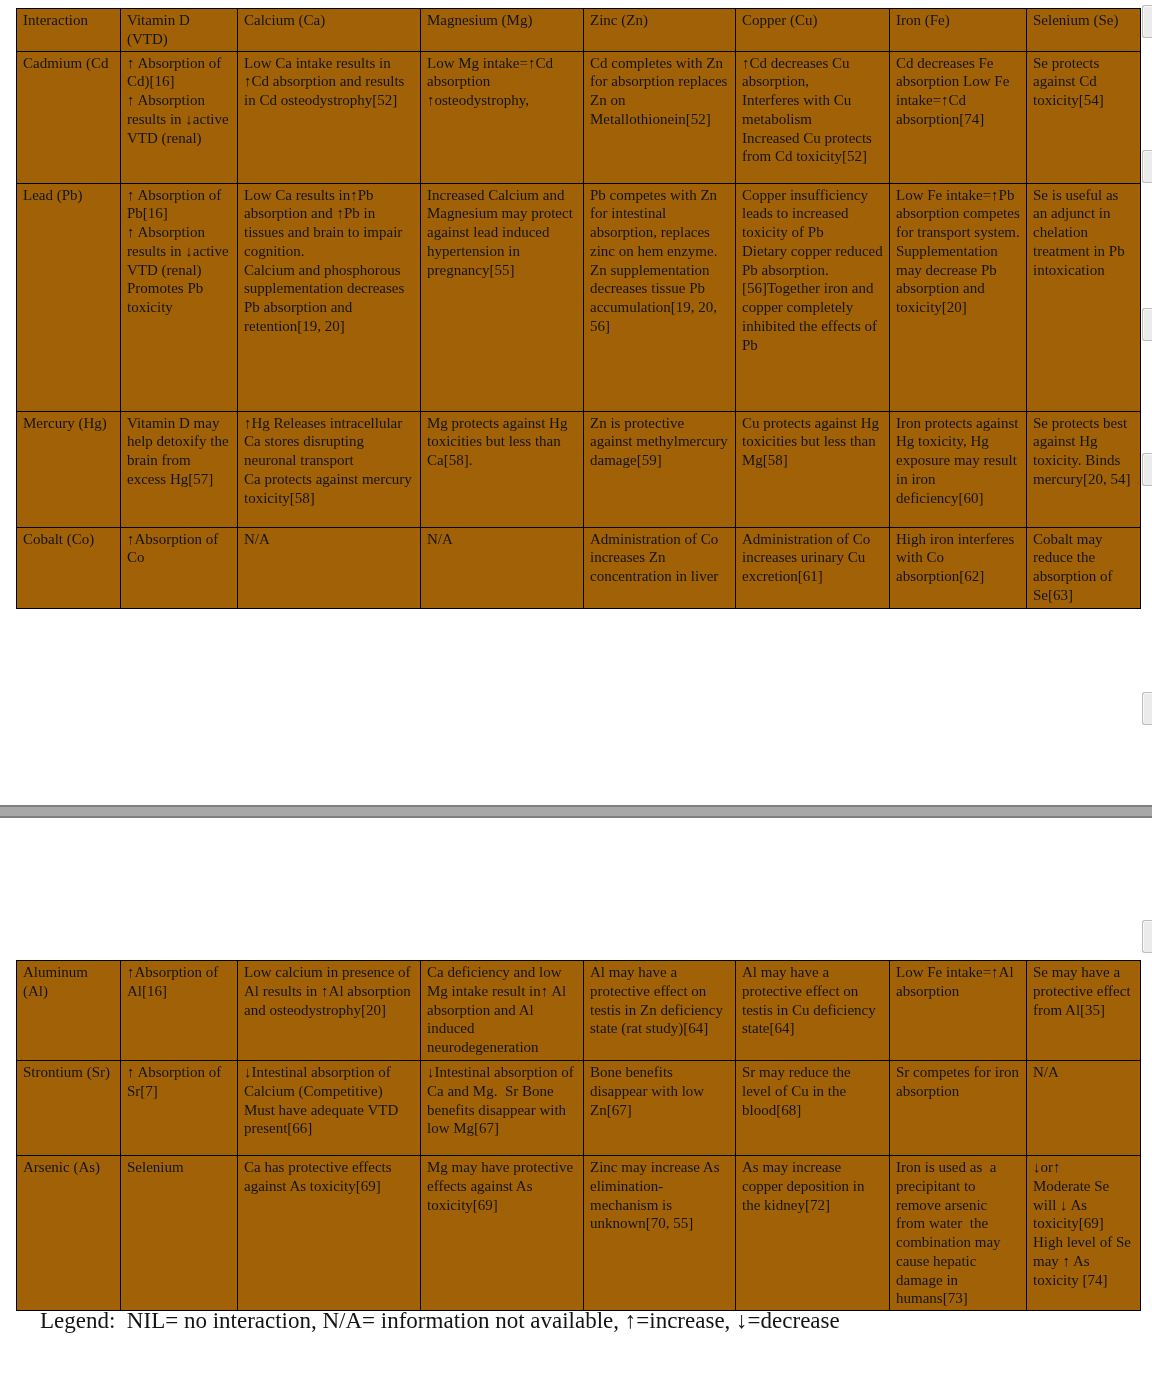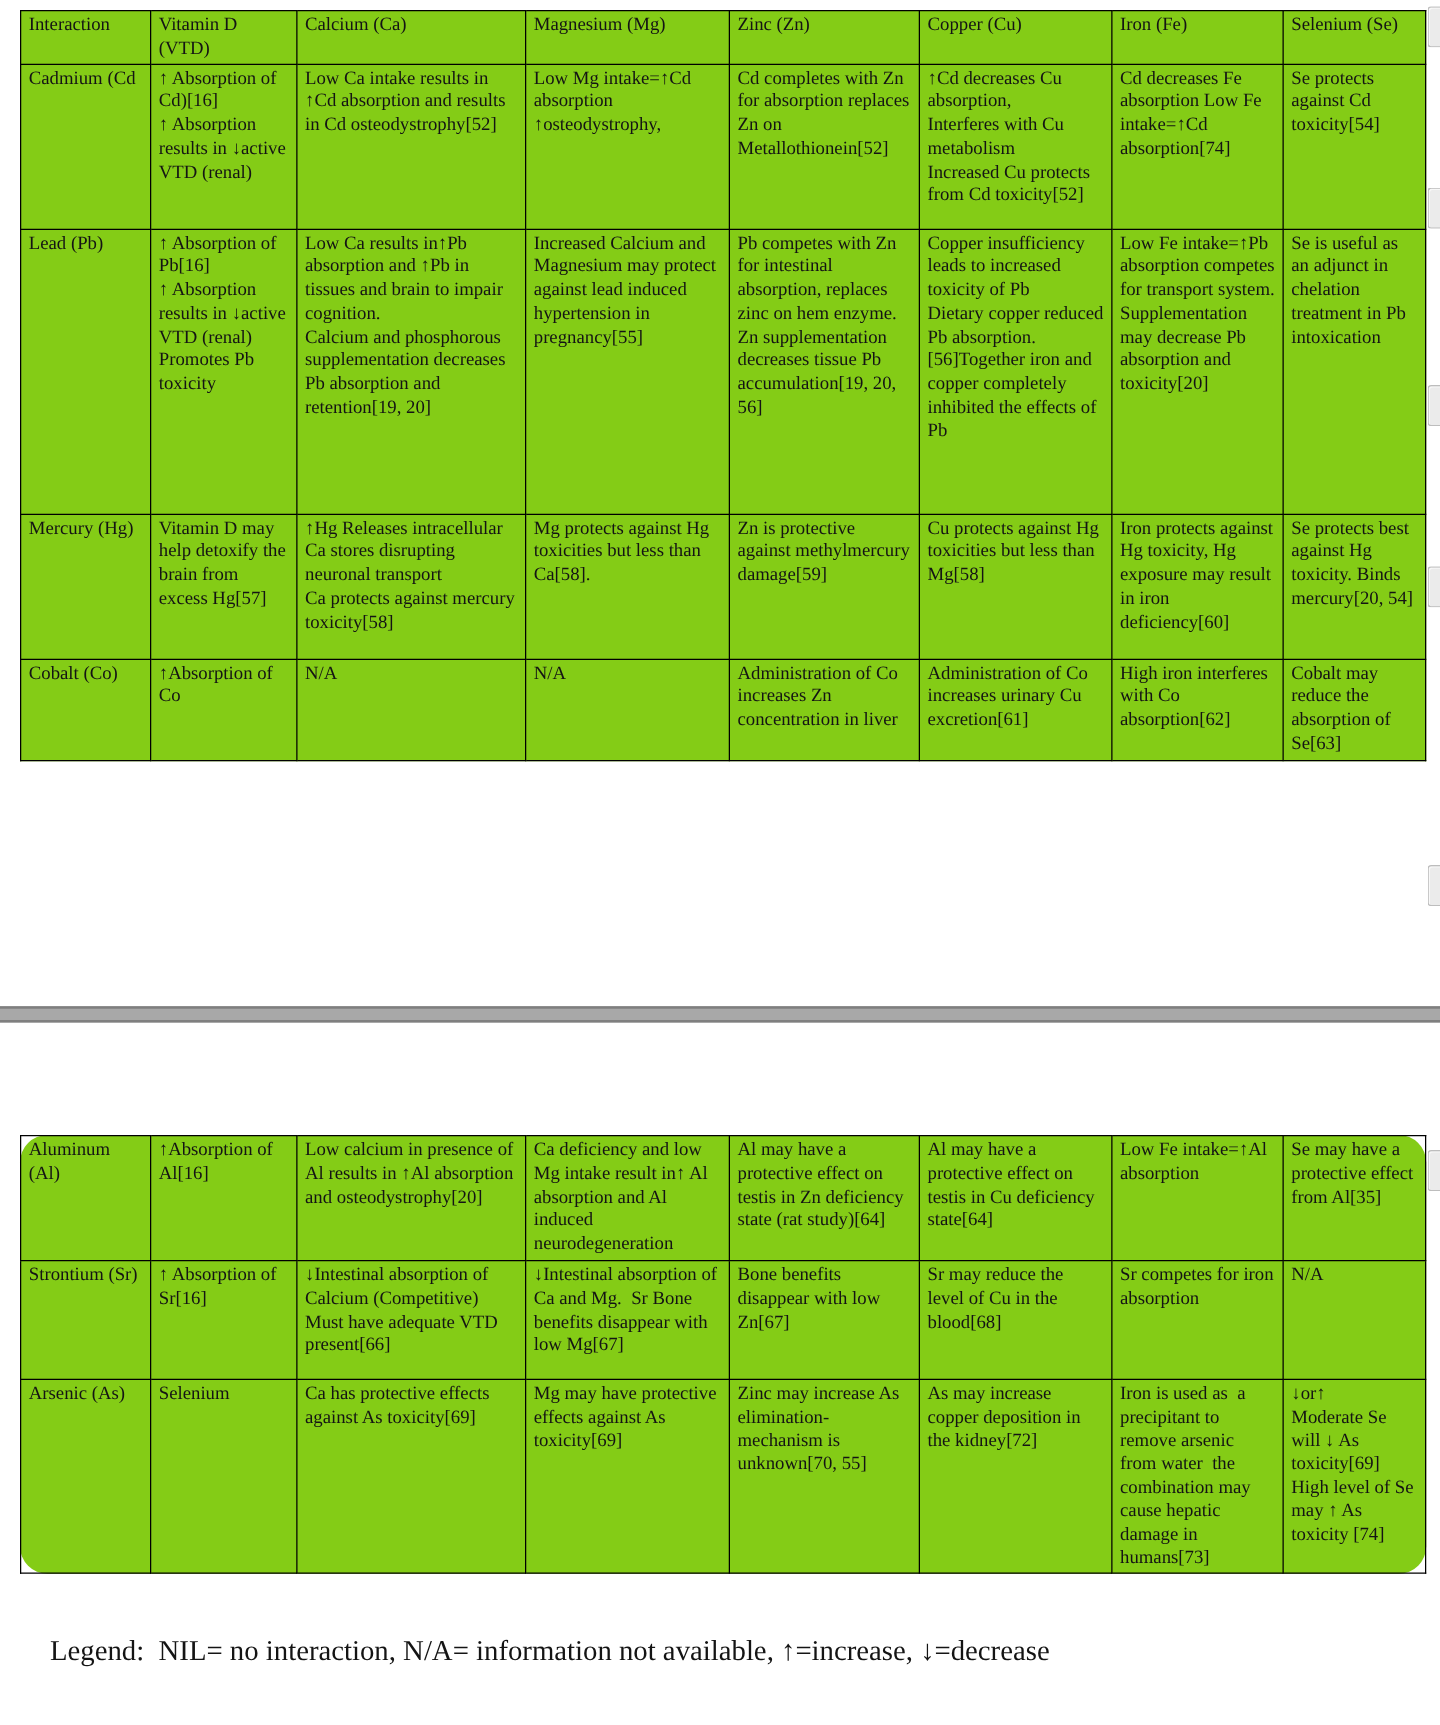--- a/index.html
+++ b/index.html
@@ -3,24 +3,24 @@
 <meta charset="utf-8">
 <style>
   html,body{margin:0;padding:0;}
   body{
     width:1152px;height:1380px;position:relative;background:#ffffff;
     font-family:"Liberation Serif","DejaVu Serif",serif;color:#141414;
     overflow:hidden;
   }
   table.doc{
     position:absolute;border-collapse:collapse;table-layout:fixed;
-    width:1124px;background:#84cc16;font-family:Liberation Serif, serif;
+    width:1124px;background:#a16207;font-family:Liberation Serif, serif;
   }
   #table1{left:16px;top:8px;}
-  #table2{left:16px;top:908px;border-radius:22px;}
+  #table2{left:16px;top:960px;}
   table.doc td{
     border:1.5px solid #000;vertical-align:top;
     padding:2px 6px 2px 6px;
     font-size:15px;line-height:1.25;
     white-space:pre-wrap;word-wrap:break-word;overflow:hidden;
   }
   .pagebreak{
     position:absolute;left:0;top:805px;width:1152px;height:9px;
     background:#a8a8a8;border-top:2px solid #7f7f7f;border-bottom:2px solid #7f7f7f;
   }
@@ -131,21 +131,21 @@
     <td>↑Absorption of Al[16]</td>
     <td>Low calcium in presence of Al results in ↑Al absorption and osteodystrophy[20]</td>
     <td>Ca deficiency and low Mg intake result in↑ Al absorption and Al induced neurodegeneration</td>
     <td>Al may have a protective effect on testis in Zn deficiency state (rat study)[64]</td>
     <td>Al may have a protective effect on testis in Cu deficiency state[64]</td>
     <td>Low Fe intake=↑Al absorption</td>
     <td>Se may have a protective effect from Al[35]</td>
   </tr>
   <tr style="height:95px">
     <td>Strontium (Sr)</td>
-    <td>↑ Absorption of Sr[16]</td>
+    <td>↑ Absorption of Sr[7]</td>
     <td>↓Intestinal absorption of Calcium (Competitive)
 Must have adequate VTD present[66]</td>
     <td>↓Intestinal absorption of Ca and Mg.  Sr Bone benefits disappear with low Mg[67]</td>
     <td>Bone benefits disappear with low Zn[67]</td>
     <td>Sr may reduce the level of Cu in the blood[68]</td>
     <td>Sr competes for iron absorption</td>
     <td>N/A</td>
   </tr>
   <tr style="height:152px">
     <td>Arsenic (As)</td>

